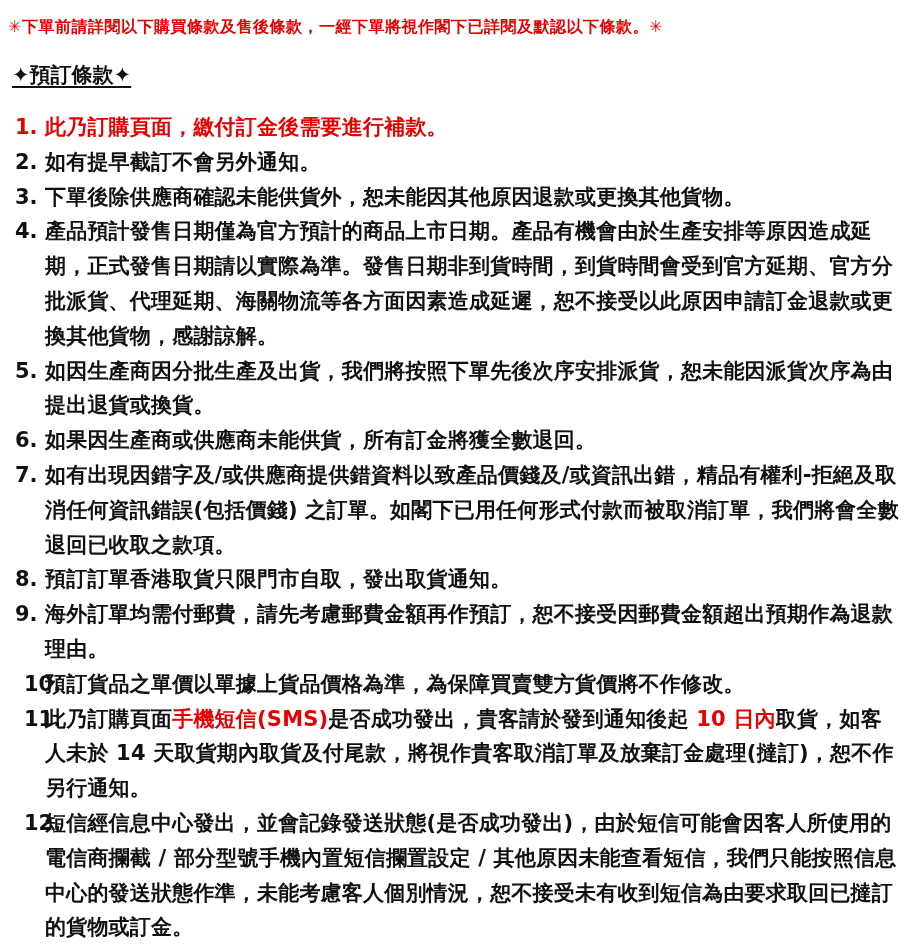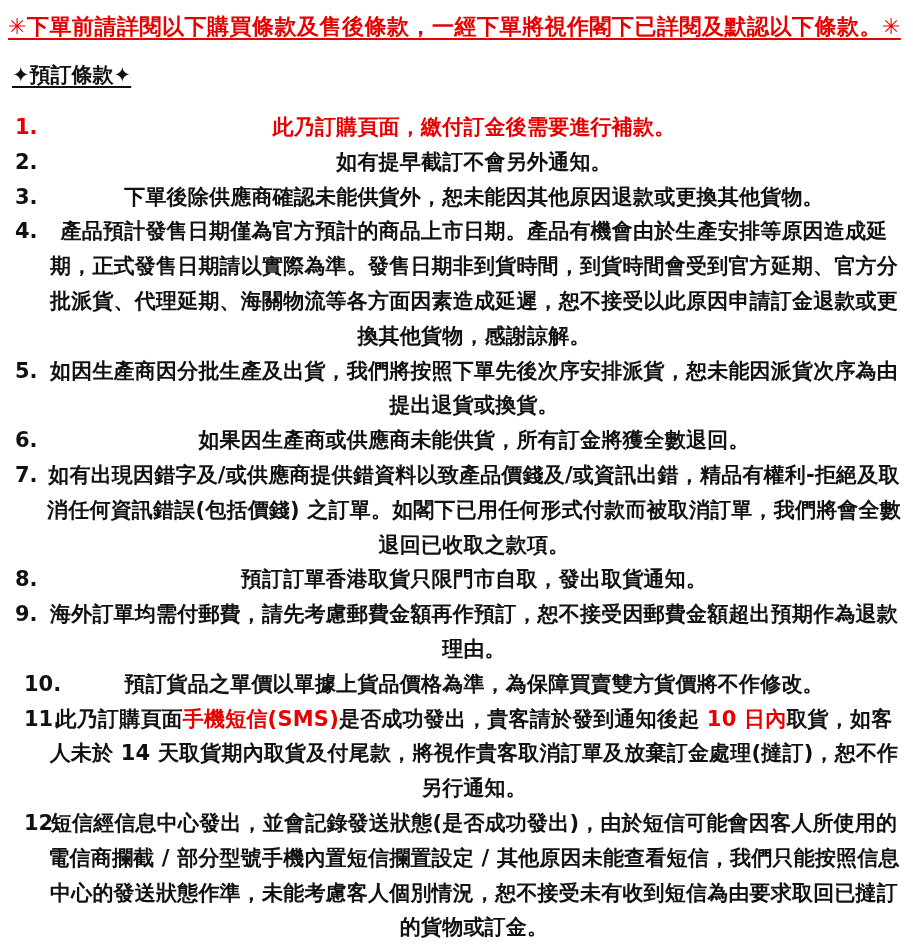--- a/index.html
+++ b/index.html
@@ -12,23 +12,22 @@
     height: 948px;
     overflow: hidden;
     box-sizing: border-box;
     padding: 12px 10px 0 8px;
     font-family: "DejaVu Sans", sans-serif;
     font-weight: 700;
     color: #111111;
   }
   .notice {
     color: #e60000;
-    font-size: 22px;
+    font-size: 16px;
     line-height: 30px;
-    text-decoration: underline;
     text-underline-offset: 4px;
     text-decoration-thickness: 2px;
     margin: 0 0 19px 0;
     letter-spacing: 0.5px;
   }
   .section-title {
     color: #111111;
     font-size: 21px;
     line-height: 28px;
     text-decoration: underline;
@@ -52,21 +51,20 @@
   .num {
     padding-left: 7px;
     white-space: nowrap;
   }
   .num-wide {
     padding-left: 0;
     margin-left: 16px;
   }
   .txt {
     letter-spacing: 0.2px;
-    text-align: center;
   }
   .red {
     color: #e60000;
   }
   .red-ul {
     color: #e60000;
     text-underline-offset: 4px;
     text-decoration-thickness: 2px;
   }
 </style>

